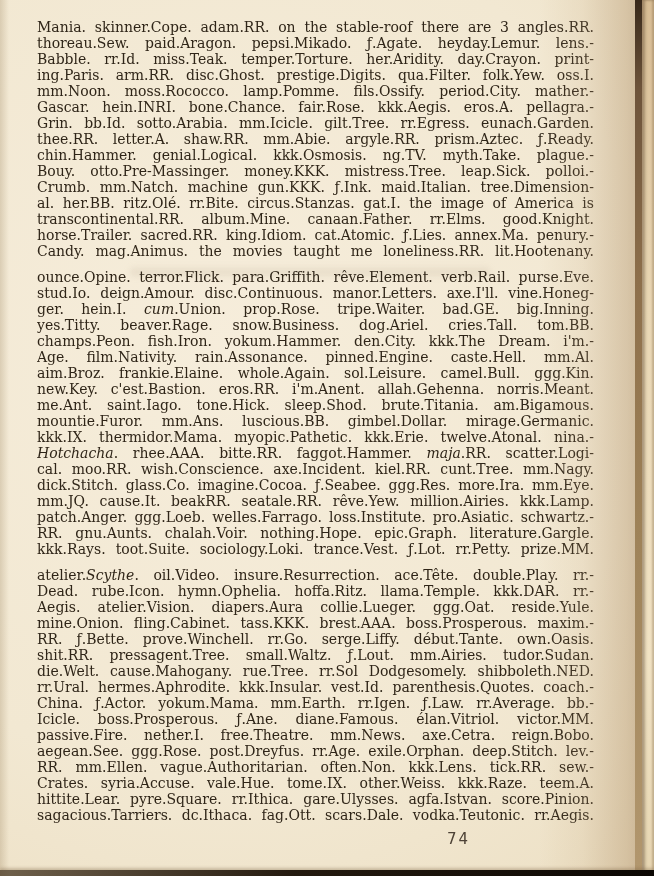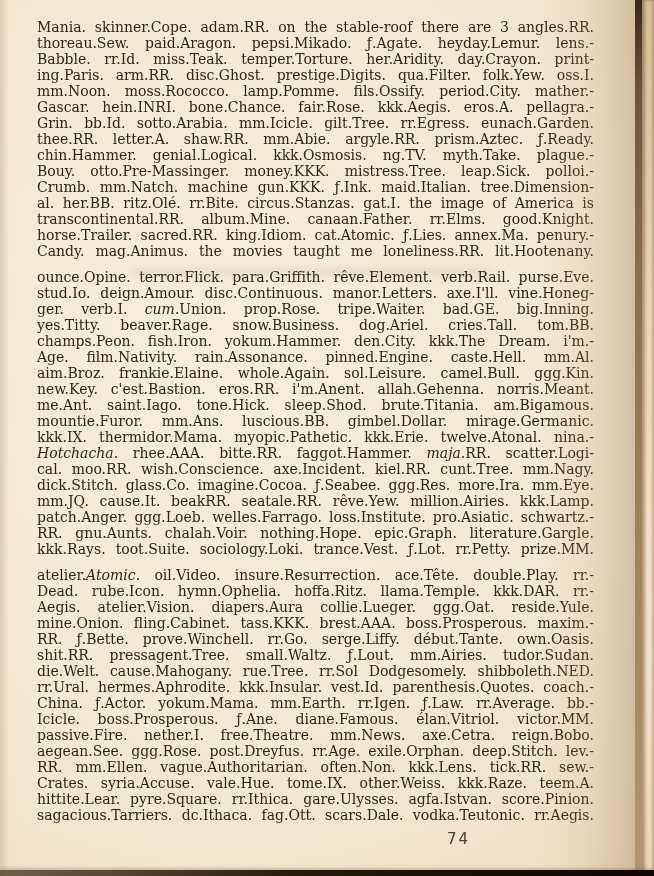--- a/index.html
+++ b/index.html
@@ -92,39 +92,39 @@
         <div class="line"><span>Bouy. otto.Pre-Massinger. money.KKK. mistress.Tree. leap.Sick. polloi.-</span></div>
         <div class="line"><span>Crumb. mm.Natch. machine gun.KKK. ƒ.Ink. maid.Italian. tree.Dimension-</span></div>
         <div class="line"><span>al. her.BB. ritz.Olé. rr.Bite. circus.Stanzas. gat.I. the image of America is</span></div>
         <div class="line"><span>transcontinental.RR. album.Mine. canaan.Father. rr.Elms. good.Knight.</span></div>
         <div class="line"><span>horse.Trailer. sacred.RR. king.Idiom. cat.Atomic. ƒ.Lies. annex.Ma. penury.-</span></div>
         <div class="line"><span>Candy. mag.Animus. the movies taught me loneliness.RR. lit.Hootenany.</span></div>
       </div>
       <div class="para">
         <div class="line"><span>ounce.Opine. terror.Flick. para.Griffith. rêve.Element. verb.Rail. purse.Eve.</span></div>
         <div class="line"><span>stud.Io. deign.Amour. disc.Continuous. manor.Letters. axe.I'll. vine.Honeg-</span></div>
-        <div class="line"><span>ger. verb.I. </span><em>cum</em><span>.Union. prop.Rose. tripe.Waiter. bad.GE. big.Inning.</span></div>
+        <div class="line"><span>ger. hein.I. </span><em>cum</em><span>.Union. prop.Rose. tripe.Waiter. bad.GE. big.Inning.</span></div>
         <div class="line"><span>yes.Titty. beaver.Rage. snow.Business. dog.Ariel. cries.Tall. tom.BB.</span></div>
         <div class="line"><span>champs.Peon. fish.Iron. yokum.Hammer. den.City. kkk.The Dream. i'm.-</span></div>
         <div class="line"><span>Age. film.Nativity. rain.Assonance. pinned.Engine. caste.Hell. mm.Al.</span></div>
         <div class="line"><span>aim.Broz. frankie.Elaine. whole.Again. sol.Leisure. camel.Bull. ggg.Kin.</span></div>
         <div class="line"><span>new.Key. c'est.Bastion. eros.RR. i'm.Anent. allah.Gehenna. norris.Meant.</span></div>
         <div class="line"><span>me.Ant. saint.Iago. tone.Hick. sleep.Shod. brute.Titania. am.Bigamous.</span></div>
         <div class="line"><span>mountie.Furor. mm.Ans. luscious.BB. gimbel.Dollar. mirage.Germanic.</span></div>
         <div class="line"><span>kkk.IX. thermidor.Mama. myopic.Pathetic. kkk.Erie. twelve.Atonal. nina.-</span></div>
         <div class="line"><em>Hotchacha</em><span>. rhee.AAA. bitte.RR. faggot.Hammer. </span><em>maja</em><span>.RR. scatter.Logi-</span></div>
         <div class="line"><span>cal. moo.RR. wish.Conscience. axe.Incident. kiel.RR. cunt.Tree. mm.Nagy.</span></div>
         <div class="line"><span>dick.Stitch. glass.Co. imagine.Cocoa. ƒ.Seabee. ggg.Res. more.Ira. mm.Eye.</span></div>
         <div class="line"><span>mm.JQ. cause.It. beakRR. seatale.RR. rêve.Yew. million.Airies. kkk.Lamp.</span></div>
         <div class="line"><span>patch.Anger. ggg.Loeb. welles.Farrago. loss.Institute. pro.Asiatic. schwartz.-</span></div>
         <div class="line"><span>RR. gnu.Aunts. chalah.Voir. nothing.Hope. epic.Graph. literature.Gargle.</span></div>
         <div class="line"><span>kkk.Rays. toot.Suite. sociology.Loki. trance.Vest. ƒ.Lot. rr.Petty. prize.MM.</span></div>
       </div>
       <div class="para">
-        <div class="line"><span>atelier.</span><em>Atomic</em><span>. oil.Video. insure.Resurrection. ace.Tête. double.Play. rr.-</span></div>
+        <div class="line"><span>atelier.</span><em>Scythe</em><span>. oil.Video. insure.Resurrection. ace.Tête. double.Play. rr.-</span></div>
         <div class="line"><span>Dead. rube.Icon. hymn.Ophelia. hoffa.Ritz. llama.Temple. kkk.DAR. rr.-</span></div>
         <div class="line"><span>Aegis. atelier.Vision. diapers.Aura collie.Lueger. ggg.Oat. reside.Yule.</span></div>
         <div class="line"><span>mine.Onion. fling.Cabinet. tass.KKK. brest.AAA. boss.Prosperous. maxim.-</span></div>
         <div class="line"><span>RR. ƒ.Bette. prove.Winchell. rr.Go. serge.Liffy. début.Tante. own.Oasis.</span></div>
         <div class="line"><span>shit.RR. pressagent.Tree. small.Waltz. ƒ.Lout. mm.Airies. tudor.Sudan.</span></div>
         <div class="line"><span>die.Welt. cause.Mahogany. rue.Tree. rr.Sol Dodgesomely. shibboleth.NED.</span></div>
         <div class="line"><span>rr.Ural. hermes.Aphrodite. kkk.Insular. vest.Id. parenthesis.Quotes. coach.-</span></div>
         <div class="line"><span>China. ƒ.Actor. yokum.Mama. mm.Earth. rr.Igen. ƒ.Law. rr.Average. bb.-</span></div>
         <div class="line"><span>Icicle. boss.Prosperous. ƒ.Ane. diane.Famous. élan.Vitriol. victor.MM.</span></div>
         <div class="line"><span>passive.Fire. nether.I. free.Theatre. mm.News. axe.Cetra. reign.Bobo.</span></div>

